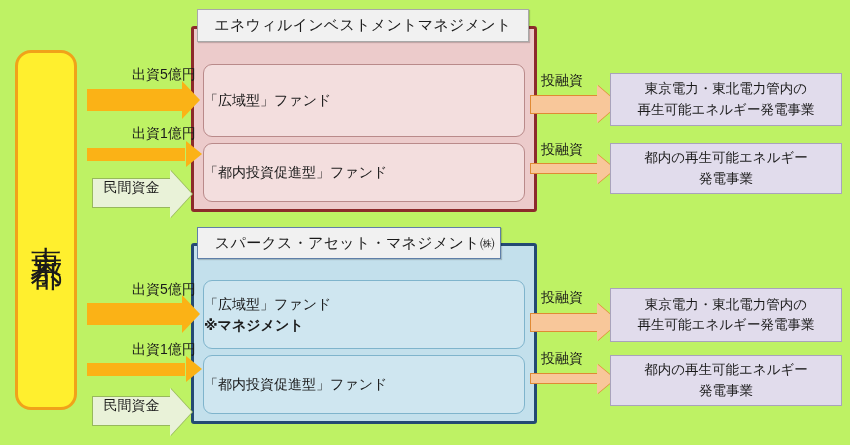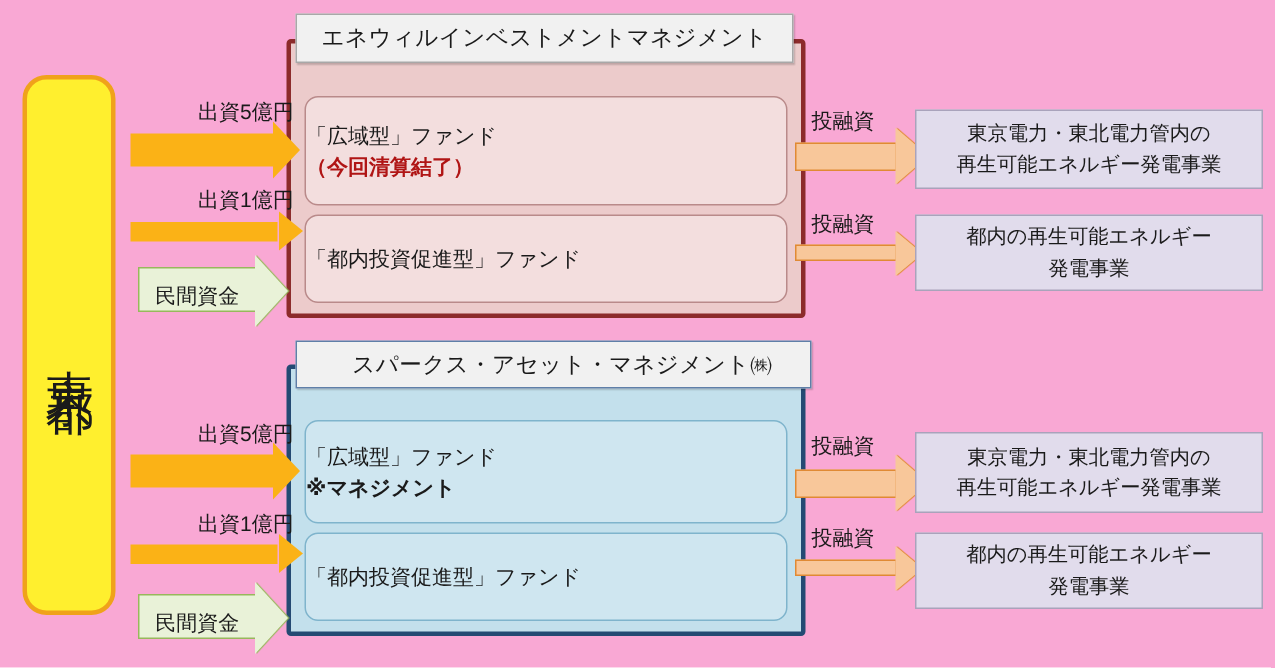--- a/index.html
+++ b/index.html
@@ -7,21 +7,21 @@
     padding: 0;
     background: #ffffff;
   }
   body {
     font-family: "Liberation Sans", "DejaVu Sans", sans-serif;
   }
   #diagram {
     position: relative;
     width: 850px;
     height: 445px;
-    background: #f9a8d4;
+    background: #bef264;
     overflow: hidden;
   }
 
   
   .source-box {
     position: absolute;
     left: 15px;
     top: 50px;
     width: 62px;
     height: 360px;
@@ -83,21 +83,21 @@
     left: 197px;
     top: 9px;
     width: 332px;
     height: 33px;
     border: 1px solid #a8a8a8;
     box-shadow: 1px 1px 1px rgba(0,0,0,0.18);
   }
   .panel-title.blue-title {
     left: 197px;
     top: 227px;
-    width: 344px;
+    width: 304px;
     height: 32px;
     border: 1px solid #5f7fa8;
     box-shadow: 1px 1px 1px rgba(0,0,0,0.18);
     padding-left: 12px;
   }
 
   
   .fund-box {
     position: absolute;
     box-sizing: border-box;
@@ -185,21 +185,21 @@
   .arrow-green {
     position: absolute;
     width: 78px;
     height: 30px;
     background: #e9f2d8;
     border-top: 1px solid #97b85c;
     border-bottom: 1px solid #97b85c;
     border-left: 1px solid #97b85c;
     box-sizing: border-box;
     display: flex;
-    align-items: flex-end;
+    align-items: flex-start;
     justify-content: center;
     font-size: 14px;
     color: #1a1a1a;
   }
   .arrow-green::after {
     content: "";
     position: absolute;
     right: -22px;
     top: -9px;
     width: 0;
@@ -292,21 +292,20 @@
 
   <div class="source-box">
     <span class="source-label">東京都</span>
   </div>
 
   <div class="group-panel pink"></div>
   <div class="panel-title pink-title">エネウィルインベストメントマネジメント</div>
 
   <div class="fund-box pink-fund" id="fund-wide-top">
     <span>「広域型」ファンド</span>
-    <span class="fund-note-red">（今回清算結了）</span>
   </div>
 
   <div class="fund-box pink-fund" id="fund-tokyo-top">
     <span>「都内投資促進型」ファンド</span>
   </div>
 
   <div class="arrow-label" id="label-invest-5-top">出資5億円</div>
   <div class="arrow-orange" id="arrow-invest-5-top"></div>
 
   <div class="arrow-label" id="label-invest-1-top">出資1億円</div>

